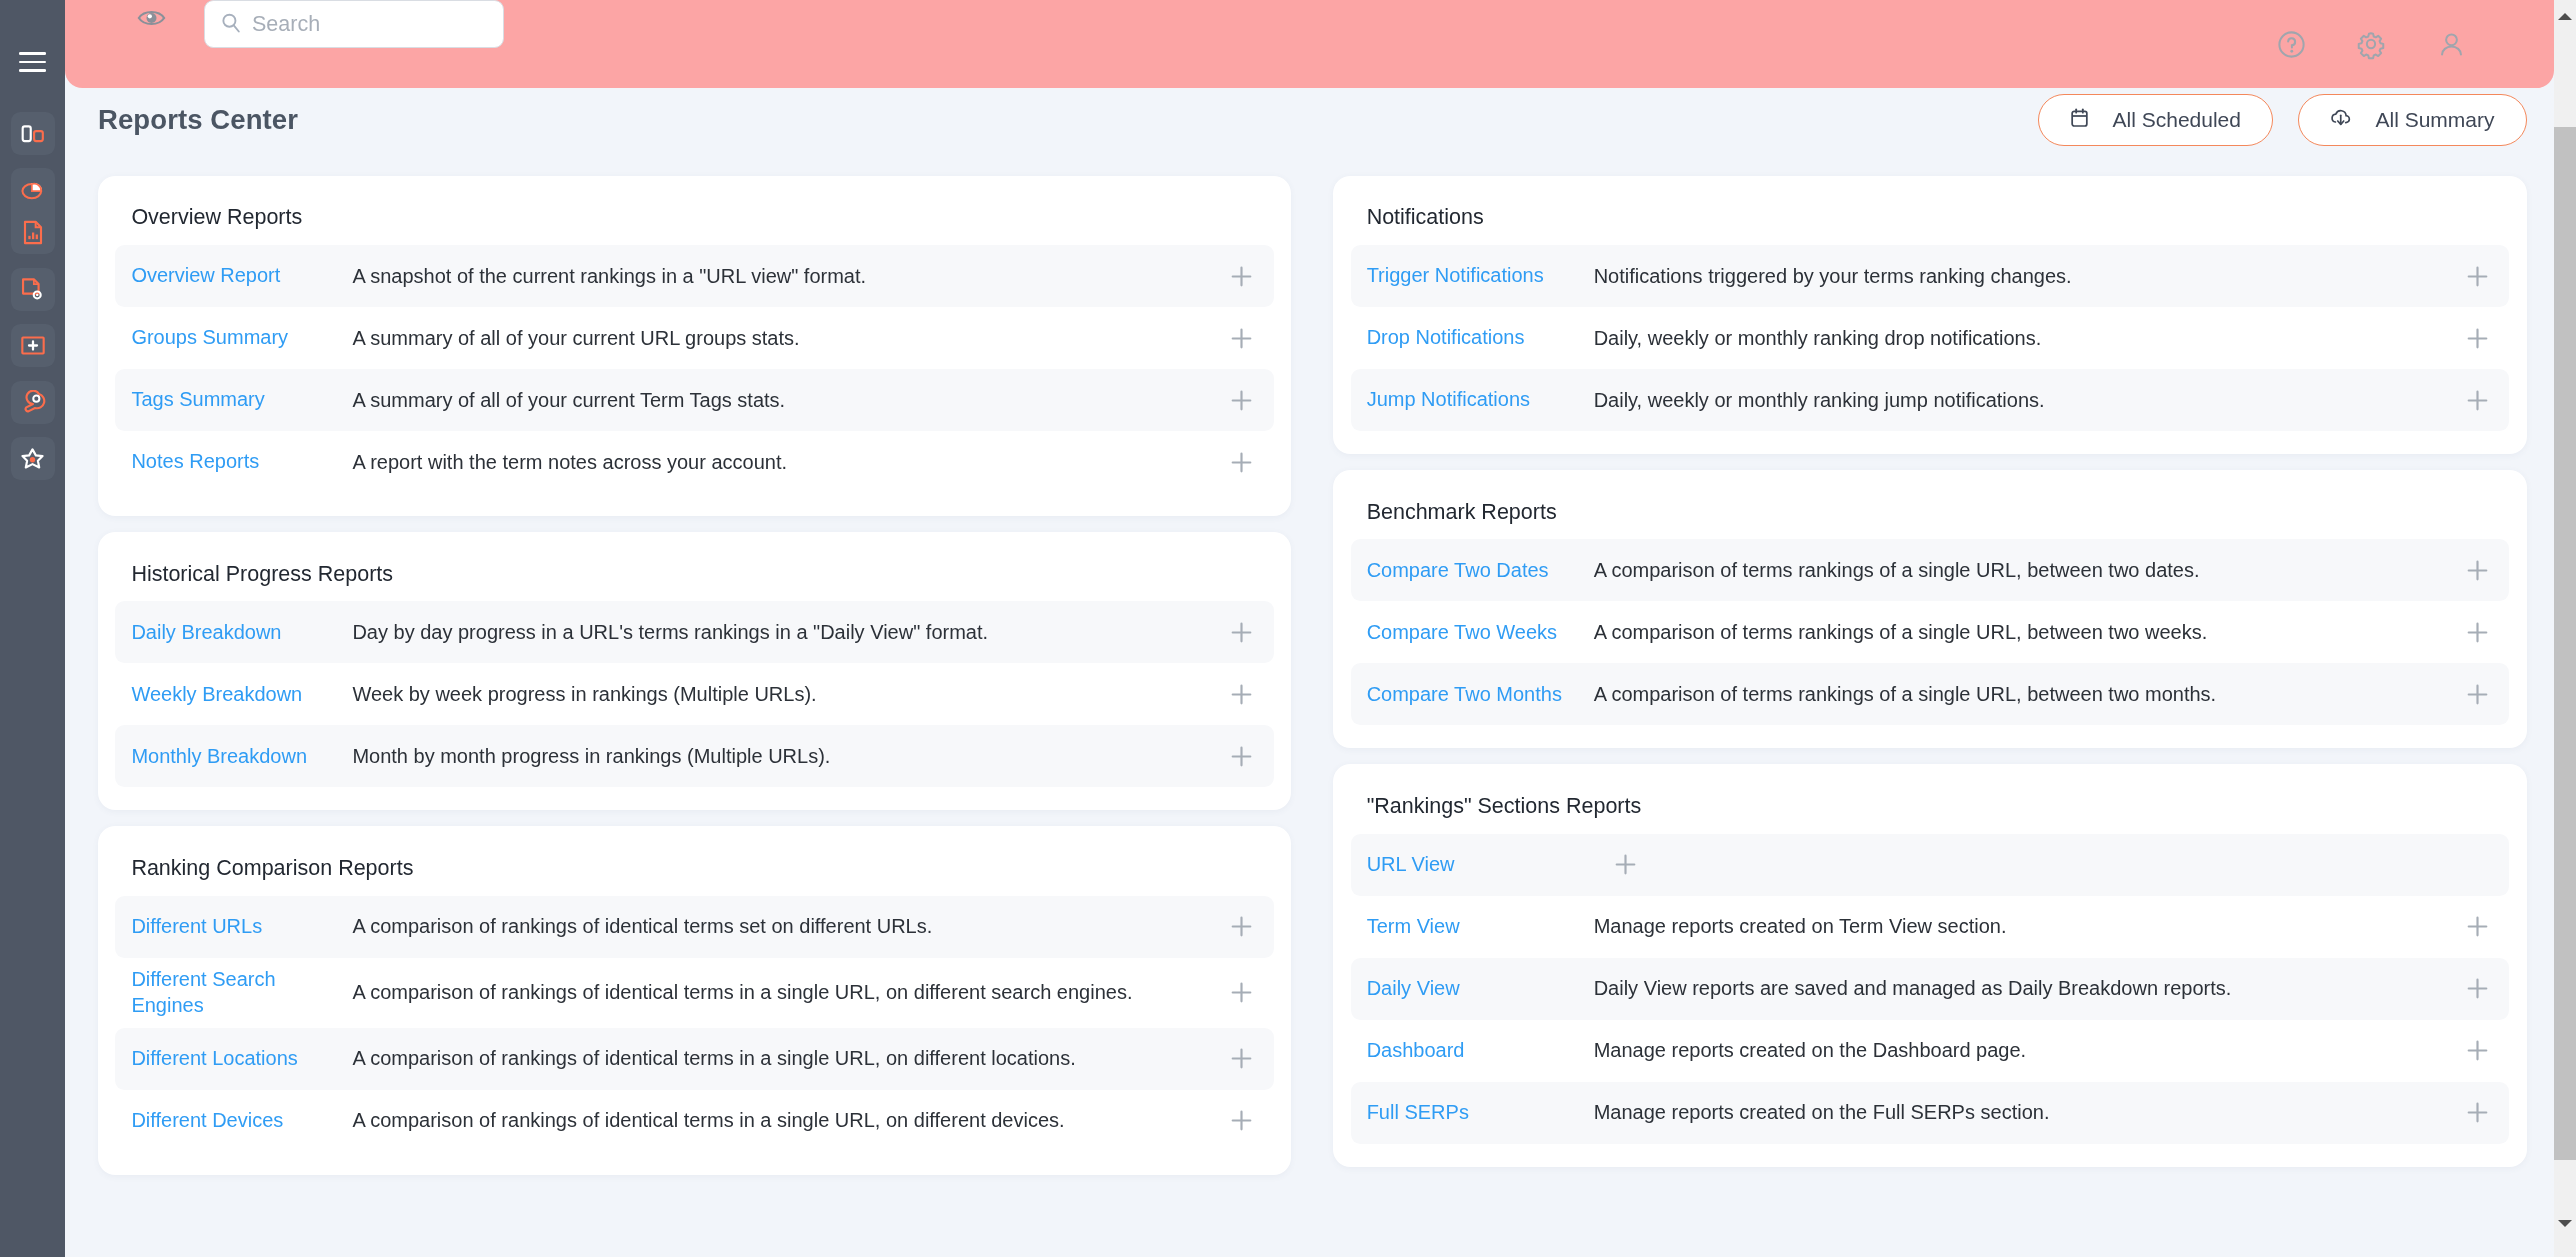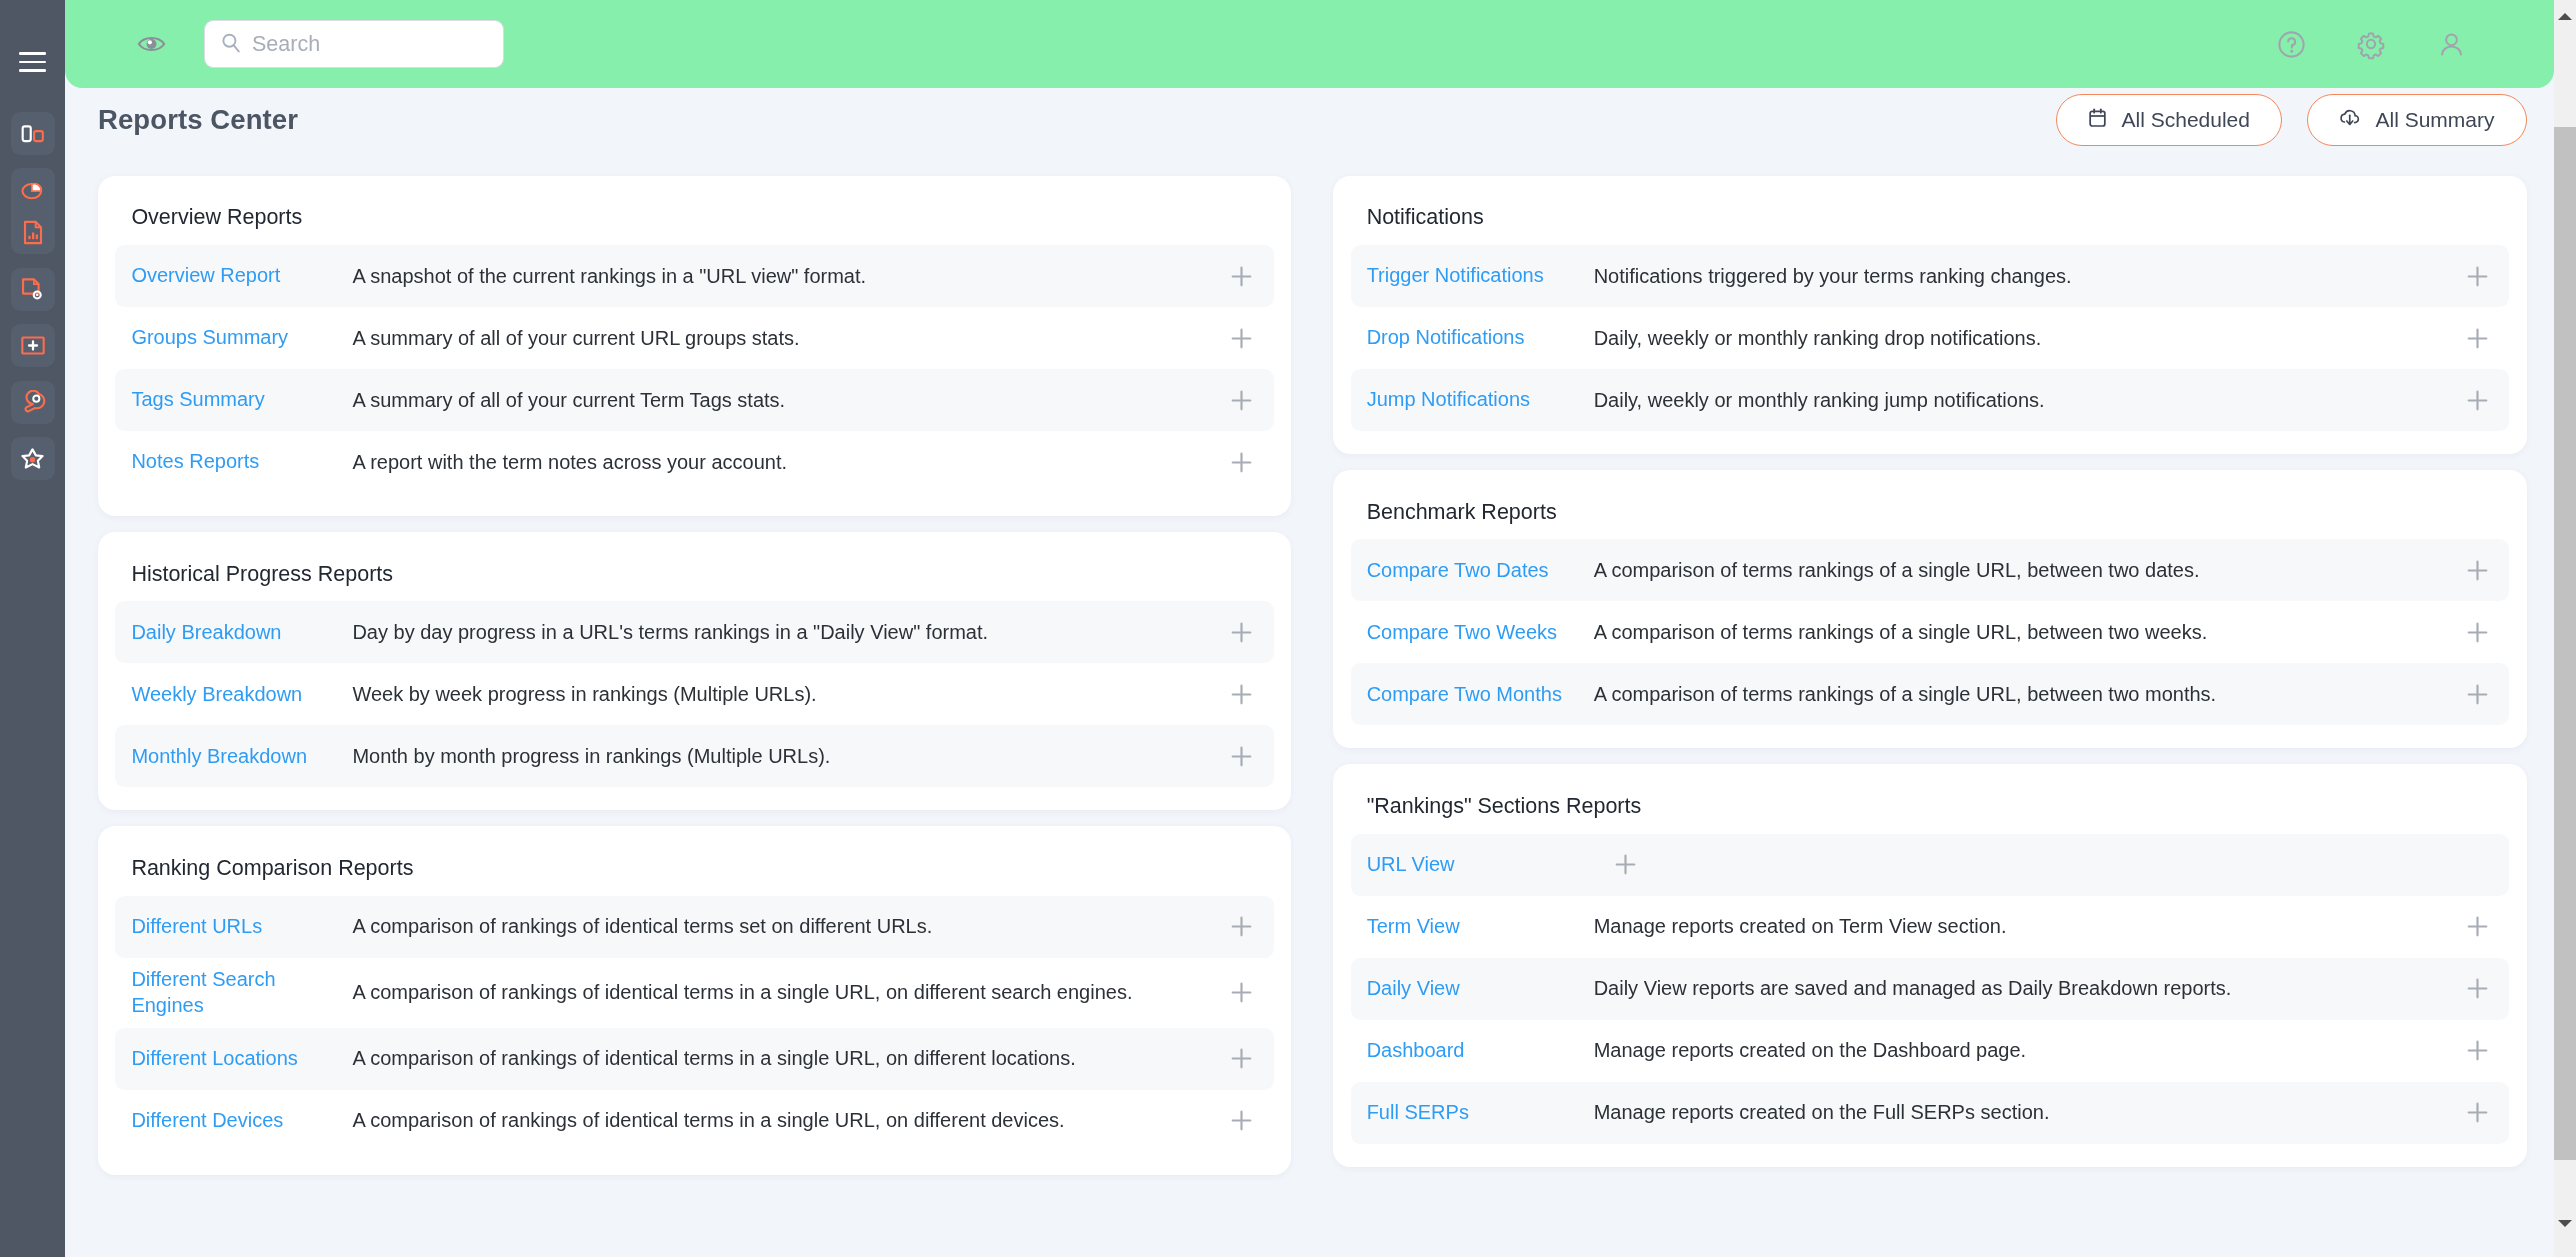--- a/index.html
+++ b/index.html
@@ -33,23 +33,23 @@
     cursor: pointer;
   }
   .side-icon.first { margin-top: 40px; }
   .side-icon.joined-top { border-radius: 9.4px 9.4px 0 0; margin-bottom: 0; }
   .side-icon.joined-bot { border-radius: 0 0 9.4px 9.4px; margin-top: 0; }
   .side-icon svg { display: block; }
 
   
   #topbar {
     position: absolute; left: 65px; top: 0; right: 22px; height: 88px;
-    background: #86efac;
+    background: #fca5a5;
     border-radius: 0 0 17.4px 17.4px;
-    display: flex; align-items: center;
+    display: flex; 
     z-index: 20;
   }
   #eye-btn { margin-left: 69px; width: 35px; height: 35px; display:flex; align-items:center; justify-content:center; cursor:pointer;}
   #searchbox {
     margin-left: 35px;
     width: 300px; height: 48px;
     border: 1.3px solid #d9dde3; border-radius: 9.4px;
     display: flex; align-items: center; padding: 0 14.8px;
     background: #fff;
     cursor: text;
@@ -73,21 +73,21 @@
   #page-title {
     margin-left: 33px;
     font-size: 27.5px; color: #4b5563; letter-spacing: 0.1px;
     white-space: nowrap;
   }
   #header-actions { margin-left: auto; margin-right: 27.5px; display: flex; gap: 25px; }
   .pill-btn {
     height: 52px; padding: 0 31px;
     border: 1.3px solid; border-radius: 670px;
     background: #ffffff;
-    display: flex; align-items: center; gap: 15px;
+    display: flex; align-items: center; gap: 24px;
     font-size: 21px; color: #3f4756;
     cursor: pointer; white-space: nowrap;
   }
   .pill-btn#btn-scheduled { border-color: #f4885b; }
   .pill-btn#btn-exports { border-color: #f4885b; }
 
   
   #content {
     position: absolute; left: 65px; top: 152px; right: 22px; bottom: 0;
     padding: 24px 27.5px 27px 33px;

